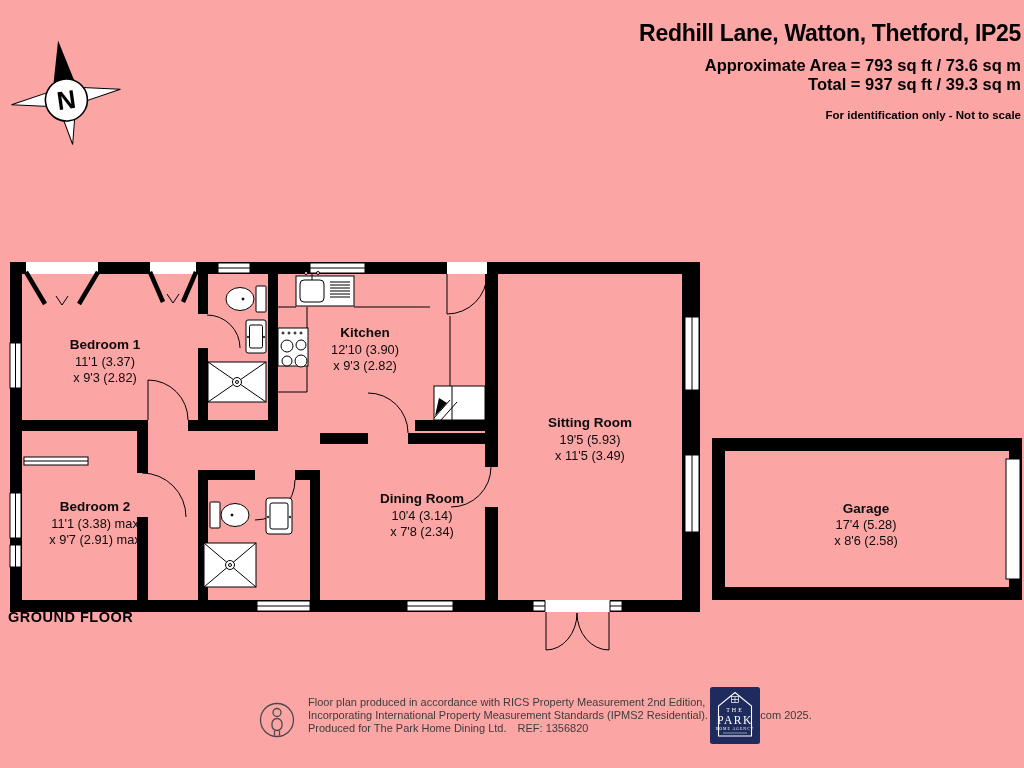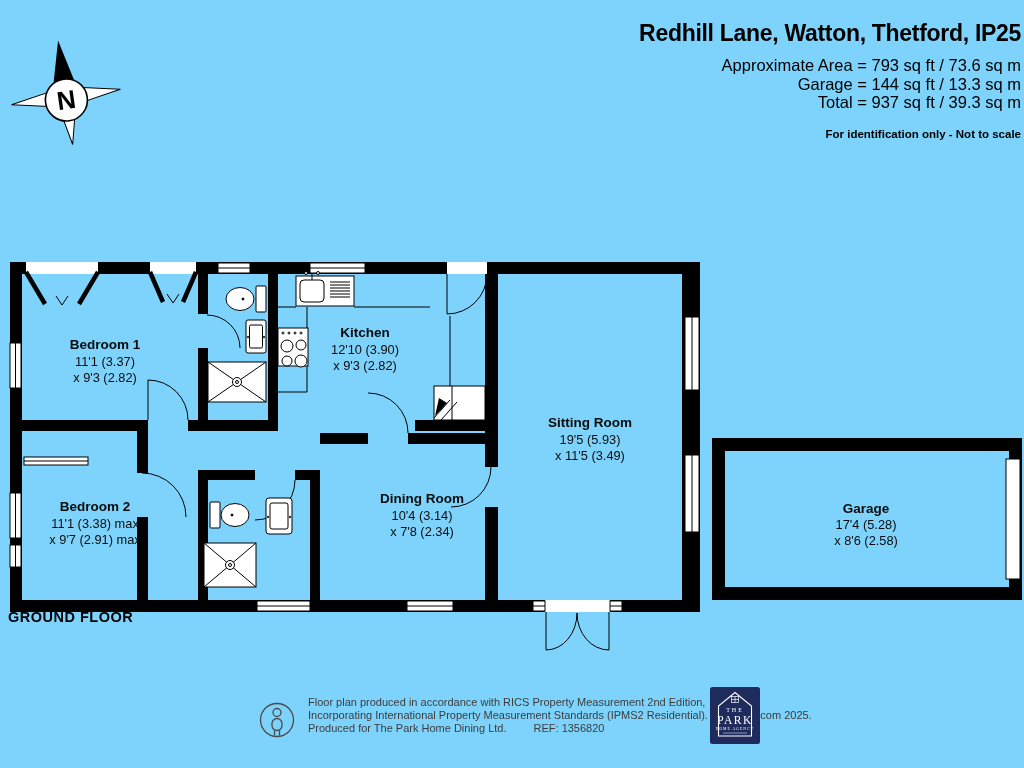--- a/index.html
+++ b/index.html
@@ -1,47 +1,46 @@
 <!DOCTYPE html>
 <html><head>
 <meta charset="utf-8">
 <style>
   html,body{margin:0;padding:0;background:#e8e8e8;}
-  .page{position:relative;width:1024px;height:768px;background:#7dd3fc;overflow:hidden;
+  .page{position:relative;width:1024px;height:768px;background:#fca5a5;overflow:hidden;
         font-family:"Liberation Sans",sans-serif;color:#000;}
   svg.plan{position:absolute;left:0;top:0;}
   
   .header{position:absolute;top:20px;right:3px;text-align:right;}
   .title{font-size:23px;font-weight:bold;letter-spacing:-0.3px;margin-bottom:9px;}
-  .hline{font-size:16.5px;font-weight:normal;line-height:18.5px;}
+  .hline{font-size:16.5px;font-weight:bold;line-height:18.5px;}
   .disclaimer{font-size:11.5px;font-weight:bold;margin-top:16px;}
   
   .rname{font:bold 13.5px "Liberation Sans",sans-serif;fill:#0b0b0b;}
   .rdim{font:12.8px "Liberation Sans",sans-serif;fill:#0b0b0b;}
   .floorlbl{font:bold 14.5px "Liberation Sans",sans-serif;fill:#000;letter-spacing:0.5px;}
   .nlbl{font:bold 26px "Liberation Sans",sans-serif;fill:#000;}
   
   .footer-text{position:absolute;left:308px;top:696px;font-size:11px;line-height:12.8px;color:#3c3c3c;}
   .copyright{margin-left:15px;}
-  .ref{margin-left:27px;}
+  .ref{margin-left:11px;}
   .person{position:absolute;left:258px;top:700px;}
   .parklogo{position:absolute;left:710px;top:687px;}
   .logo-the{font:6px "Liberation Serif",serif;fill:#fff;letter-spacing:2px;}
   .logo-park{font:11.5px "Liberation Serif",serif;fill:#fff;letter-spacing:1.5px;}
   .logo-home{font:3.8px "Liberation Serif",serif;fill:#fff;letter-spacing:1px;}
 </style>
 </head>
 <body>
 
 <div class="page">
 
   <div class="header">
     <div class="title">Redhill Lane, Watton, Thetford, IP25</div>
     <div class="hline">Approximate Area = 793 sq ft / 73.6 sq m</div>
-    <div class="hline">Garage = 144 sq ft / 13.3 sq m</div>
     <div class="hline">Total = 937 sq ft / 39.3 sq m</div>
     <div class="disclaimer">For identification only - Not to scale</div>
   </div>
 
   <svg class="plan" width="1024" height="768" viewBox="0 0 1024 768">
 
     <g transform="translate(66,97) rotate(-8)">
       <polygon points="55,0 7,-9 7,9" fill="#fff" stroke="#000" stroke-width="1"></polygon>
       <polygon points="0,48 -9,7 9,7" fill="#fff" stroke="#000" stroke-width="1"></polygon>
       <polygon points="-55,0 -7,-9 -7,9" fill="#fff" stroke="#000" stroke-width="1"></polygon>

